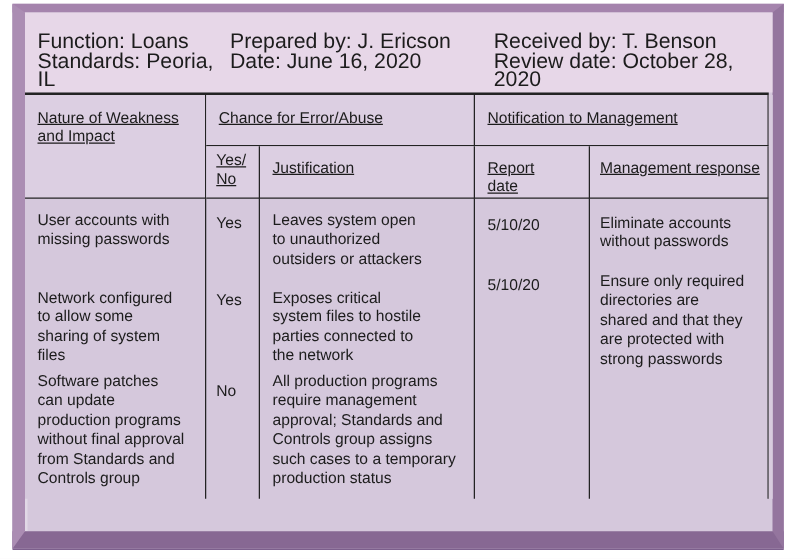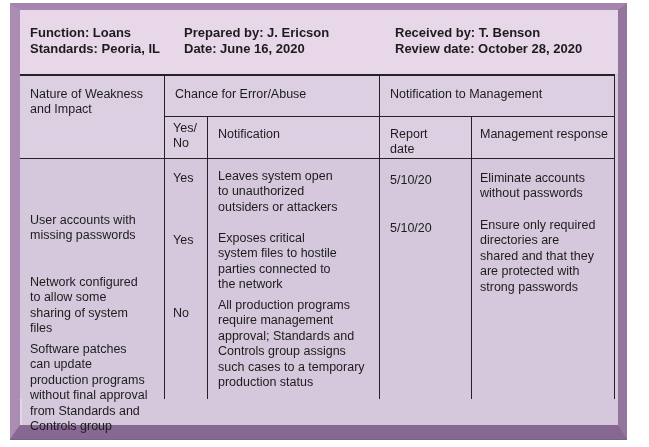--- a/index.html
+++ b/index.html
@@ -16,30 +16,31 @@
   }
   .inner { position:relative; width:598px; height:415px; }
 
   
   .band {
     position:absolute; top:0; left:0; width:598px; height:64px;
     background:#e7d7e8;
     display:grid; grid-template-columns:154px 211px 1fr;
     padding-top:15px;
   }
-  .band .grp { padding-left:10px; font-weight:bold; font-size:13px; line-height:15.5px; }
+  .band .grp { padding-left:10px; font-weight:normal; font-size:17px; line-height:15.5px; }
   .band-line { position:absolute; top:64px; left:0; width:595px; height:1.5px; background:#232323; }
 
   
   .table {
     position:absolute; top:65.5px; left:0; width:598px; height:323px;
     display:grid;
     grid-template-columns:145px 43px 172px 92px 143px 3px;
     grid-template-rows:41px 42px 1fr;
     background:#d5c8dc;
+    text-decoration:underline;
   }
   .cell { position:relative; font-size:12.5px; line-height:15.5px; white-space:pre-line; }
   .h { background:#dccfe2; }
   .bR { border-right:1.5px solid #232323; }
   .bB { border-bottom:1.5px solid #232323; }
 
   .c-nature { grid-column:1; grid-row:1/3; padding:11px 14px 0 10px; }
   .c-chance { grid-column:2/4; grid-row:1; padding:11px 0 0 10px; }
   .c-notif  { grid-column:4/6; grid-row:1; padding:11px 0 0 10px; }
   .c-yesno  { grid-column:2; grid-row:2; padding:4px 0 0 8px; }
@@ -48,21 +49,21 @@
   .c-mresp  { grid-column:5; grid-row:2; padding:10px 2px 0 8px; }
 
   .b-nature { grid-column:1; grid-row:3; }
   .b-yesno  { grid-column:2; grid-row:3; }
   .b-just   { grid-column:3; grid-row:3; }
   .b-rdate  { grid-column:4; grid-row:3; }
   .b-mresp  { grid-column:5; grid-row:3; }
   .filler   { grid-column:6; grid-row:1/4; background:#d8cbde; }
 
   .cell p { position:absolute; font-size:12.5px; line-height:15.5px; white-space:pre-line; }
-  .b-nature p { left:10px; right:8px;margin-top:44px; }
+  .b-nature p { left:10px; right:8px; }
   .b-yesno  p { left:8px; }
   .b-just   p { left:10px; right:2px; }
   .b-rdate  p { left:10px; }
   .b-mresp  p { left:8px; right:2px; }
 
   .b-nature .e1 { top:10px; }  .b-nature .e2 { top:72px; }  .b-nature .e3 { top:139px; }
   .b-yesno  .e1 { top:12px; }  .b-yesno  .e2 { top:74px; }  .b-yesno  .e3 { top:147px; }
   .b-just   .e1 { top:10px; }  .b-just   .e2 { top:72px; }  .b-just   .e3 { top:139px; }
   .b-rdate  .e1 { top:14px; }  .b-rdate  .e2 { top:62px; }
   .b-mresp  .e1 { top:12px; }  .b-mresp  .e2 { top:59px; }
@@ -90,21 +91,21 @@
     <div class="band-line"></div>
 
     <div class="table">
 
       <div class="cell h c-nature bR bB">Nature of Weakness and Impact</div>
       <div class="cell h c-notif bR bB">Notification to Management</div>
       <div class="cell h c-chance bR bB">Chance for Error/Abuse</div>
 
       <div class="cell h c-yesno bR bB">Yes/
 No</div>
-      <div class="cell h c-just bR bB">Notification</div>
+      <div class="cell h c-just bR bB">Justification</div>
       <div class="cell h c-rdate bR bB">Report
 date</div>
       <div class="cell h c-mresp bR bB">Management response</div>
 
       <div class="cell b-nature bR">
         <p class="e1">User accounts with
 missing passwords</p>
         <p class="e2">Network configured
 to allow some
 sharing of system

